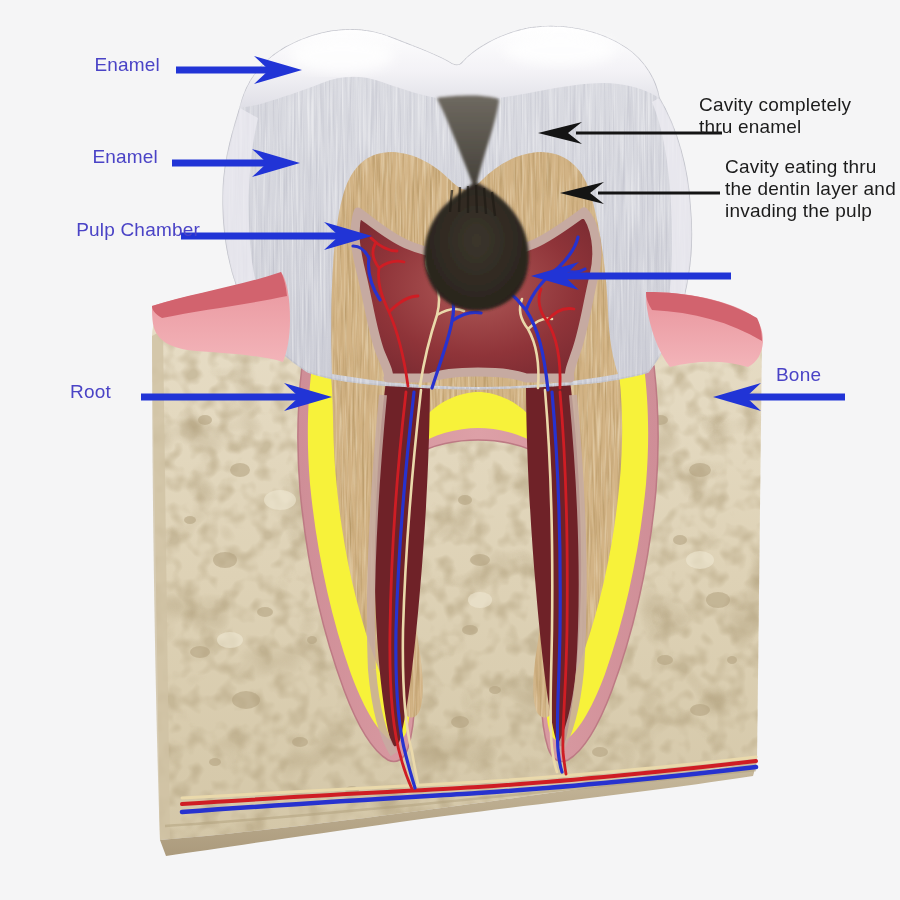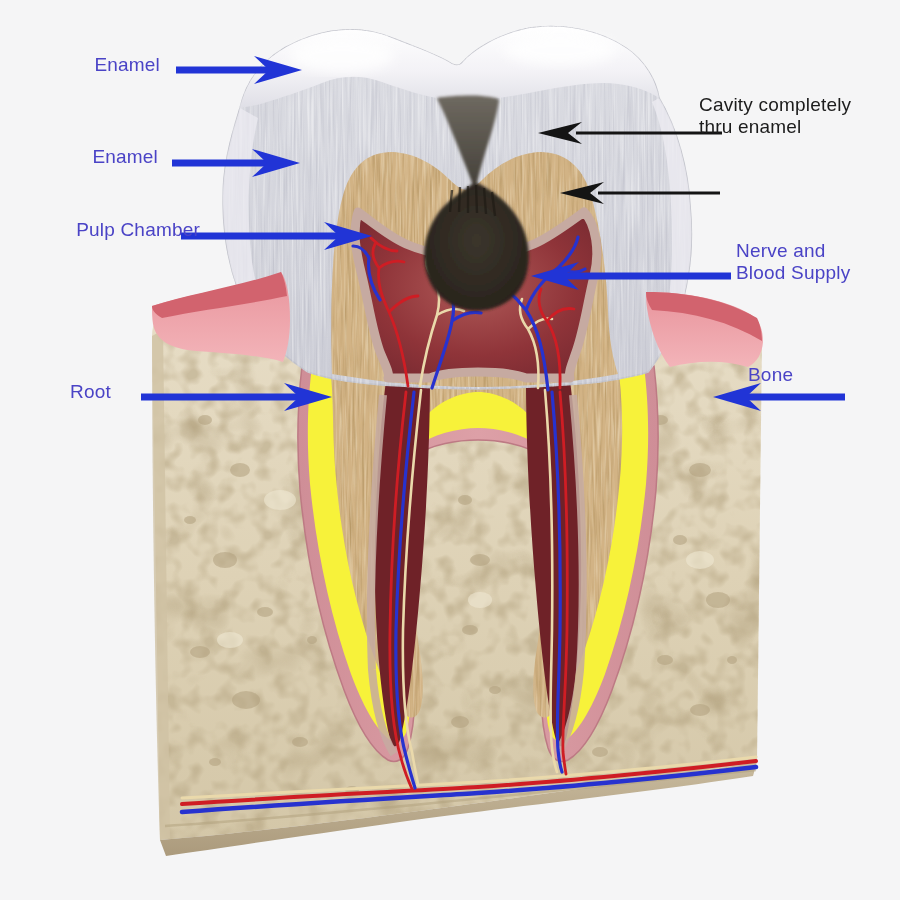--- a/index.html
+++ b/index.html
@@ -13,21 +13,21 @@
   .lbl.dark{color:#1c1c1c;}
   .lbl.r{text-align:right;}
   
   #lbl-enamel{right:740px;top:54px;}
   #lbl-dentin{right:742px;top:146px;}
   #lbl-pulp{right:700px;top:219px;}
   #lbl-root{right:789px;top:381px;}
   #lbl-cavity1{left:699px;top:94px;}
   #lbl-cavity2{left:725px;top:156px;}
   #lbl-nerve{left:736px;top:240px;}
-  #lbl-bone{left:748px;top:364px;}
+  #lbl-bone{left:776px;top:364px;}
 </style>
 </head>
 <body>
 
 <div class="stage">
 
 <svg width="900" height="900" viewBox="0 0 900 900">
   <defs>
     <linearGradient id="gBone" x1="0" y1="0" x2="0" y2="1">
       <stop offset="0" stop-color="#e7ddc6"></stop>
@@ -357,17 +357,18 @@
     </g>
   </g>
 </svg>
 
 <div id="lbl-enamel" class="lbl blue r">Enamel</div>
 <div id="lbl-dentin" class="lbl blue r">Enamel</div>
 <div id="lbl-pulp" class="lbl blue r">Pulp Chamber</div>
 <div id="lbl-root" class="lbl blue r">Root</div>
 <div id="lbl-cavity1" class="lbl dark">Cavity completely
 thru enamel</div>
-<div id="lbl-nerve" class="lbl blue">Nerve and
-Blood Supply</div>
+<div id="lbl-cavity2" class="lbl dark">Cavity eating thru
+the dentin layer and
+invading the pulp</div>
 <div id="lbl-bone" class="lbl blue">Bone</div>
 
 </div>
 
 </body></html>

